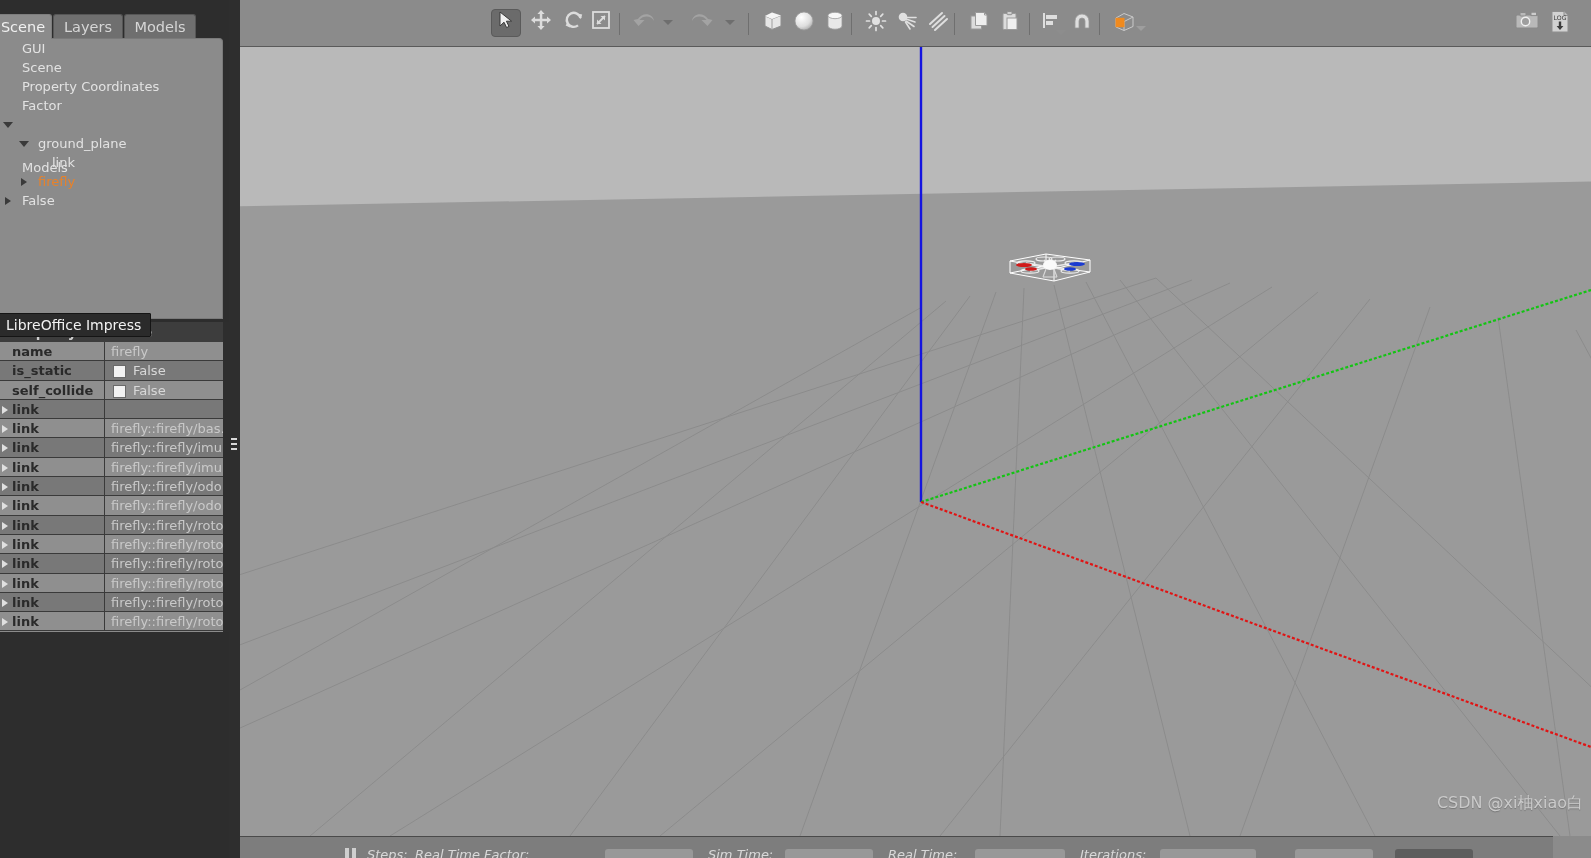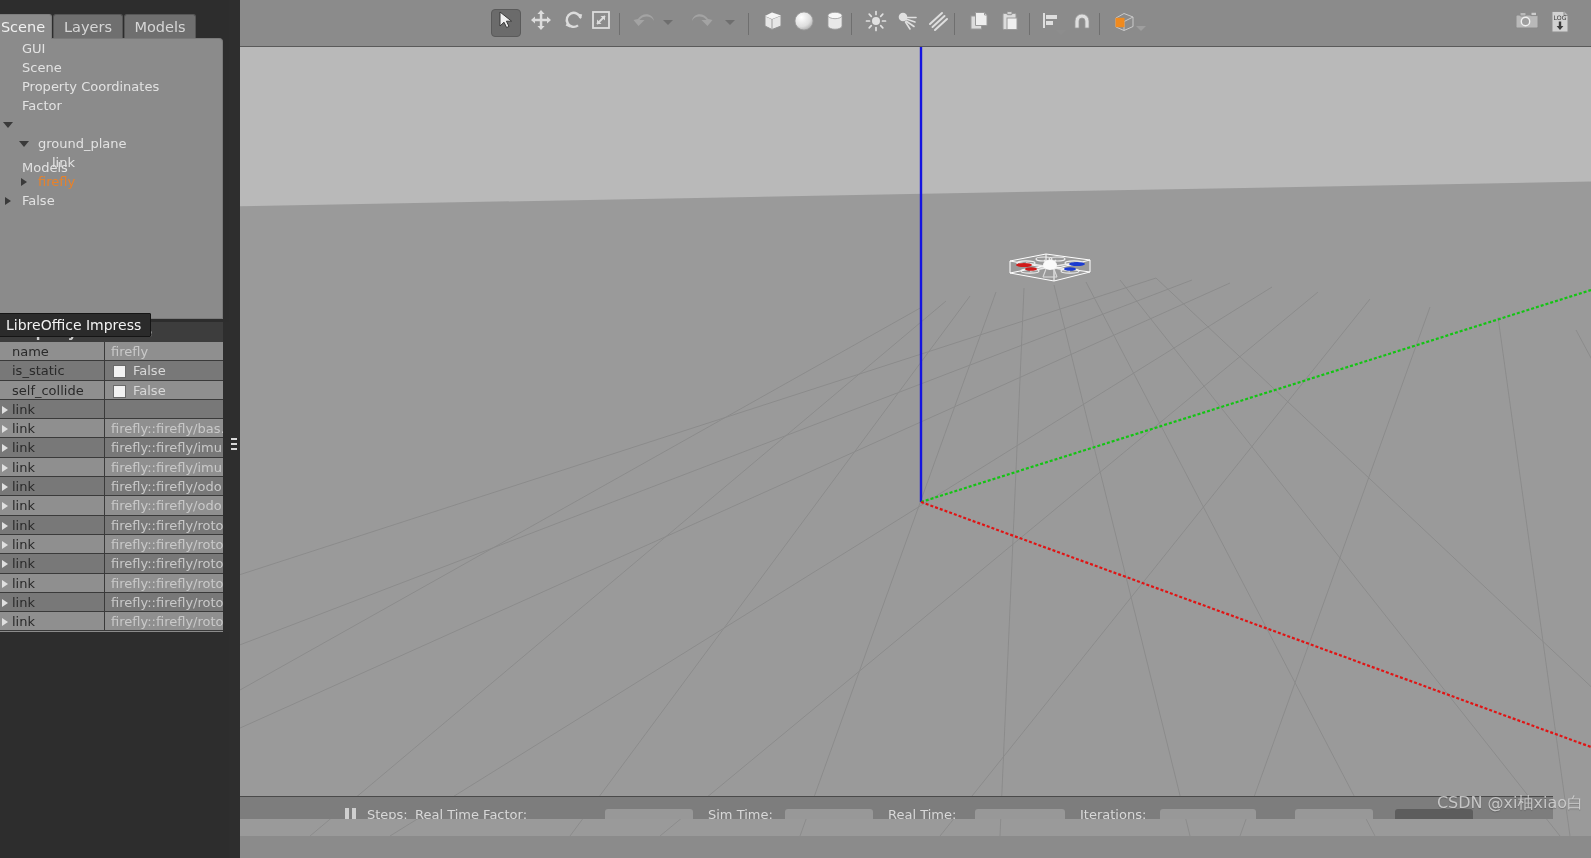--- a/index.html
+++ b/index.html
@@ -133,21 +133,21 @@
     font-size: 13px;
     border-bottom: 1px solid #3a3a3a;
     box-sizing: border-box;
   }
   .prop-row.odd  { background: #8f8f8f; }
   .prop-row.even { background: #787878; text-align: center; }
   .prop-key {
     position: absolute;
     left: 12px;
     color: #2a2a2a;
-    font-weight: normal;
+    font-weight: bold;
   }
   .prop-val {
     position: absolute;
     left: 111px;
     color: #c9c9c9;
   }
   .prop-row .arrow.closed { left: 2px; top: 6px; border-left-color: #e0e0e0; }
   .prop-divider {
     position: absolute;
     left: 104px; top: 0; bottom: 0;
@@ -282,25 +282,26 @@
     color: #d3d3d3;
     font-size: 16px;
     opacity: .85;
     z-index: 30;
     text-shadow: 0 1px 1px rgba(60,60,60,.45);
   }
 
   
   #statusbar {
     position: absolute;
-    left: 0; top: 796px;
+    left: 0; top: 836px;
     width: 1313px; height: 22px;
     background: #7d7d7d;
     border-top: 1px solid #4a4a4a;
     overflow: hidden;
+    font-style: italic;
   }
   .sb-item {
     position: absolute;
     top: 10px;
     font-size: 13px;
     color: #d8d8d8;
     white-space: nowrap;
   }
   .sb-field {
     position: absolute;

